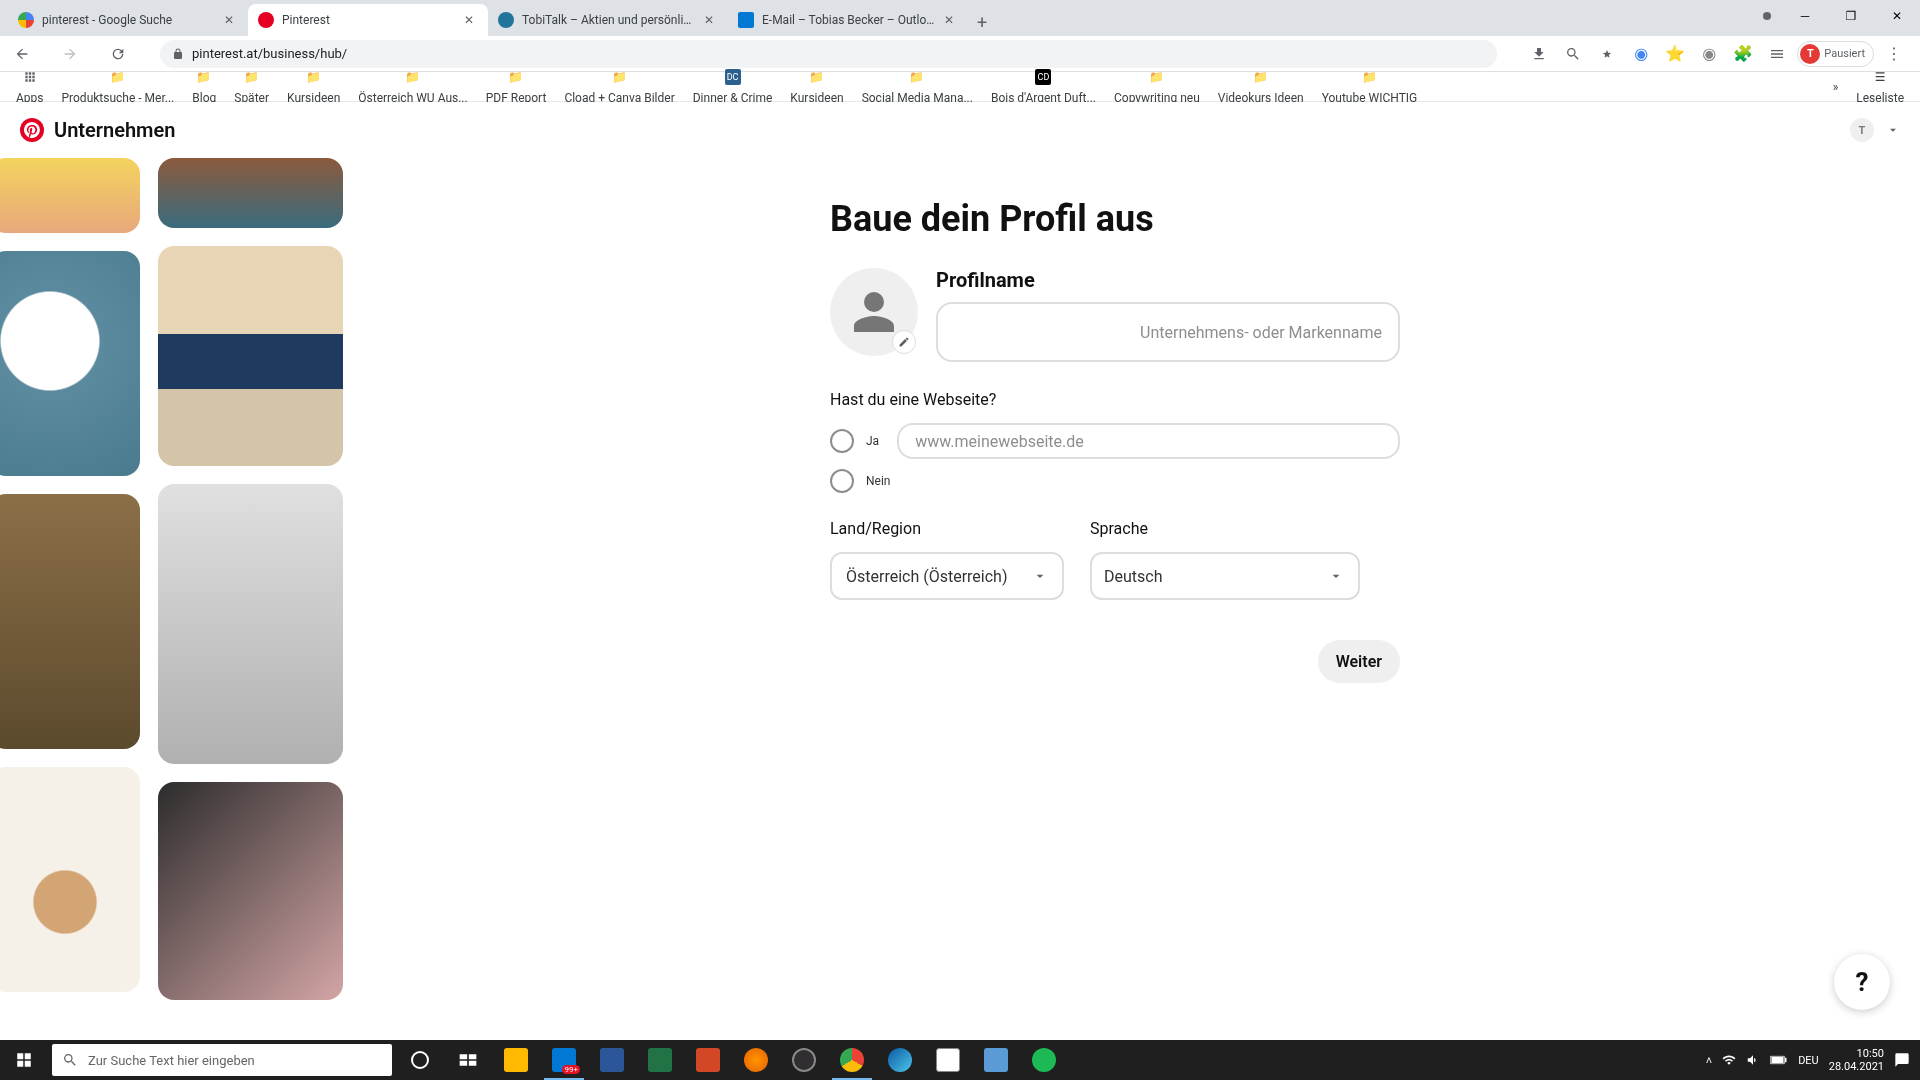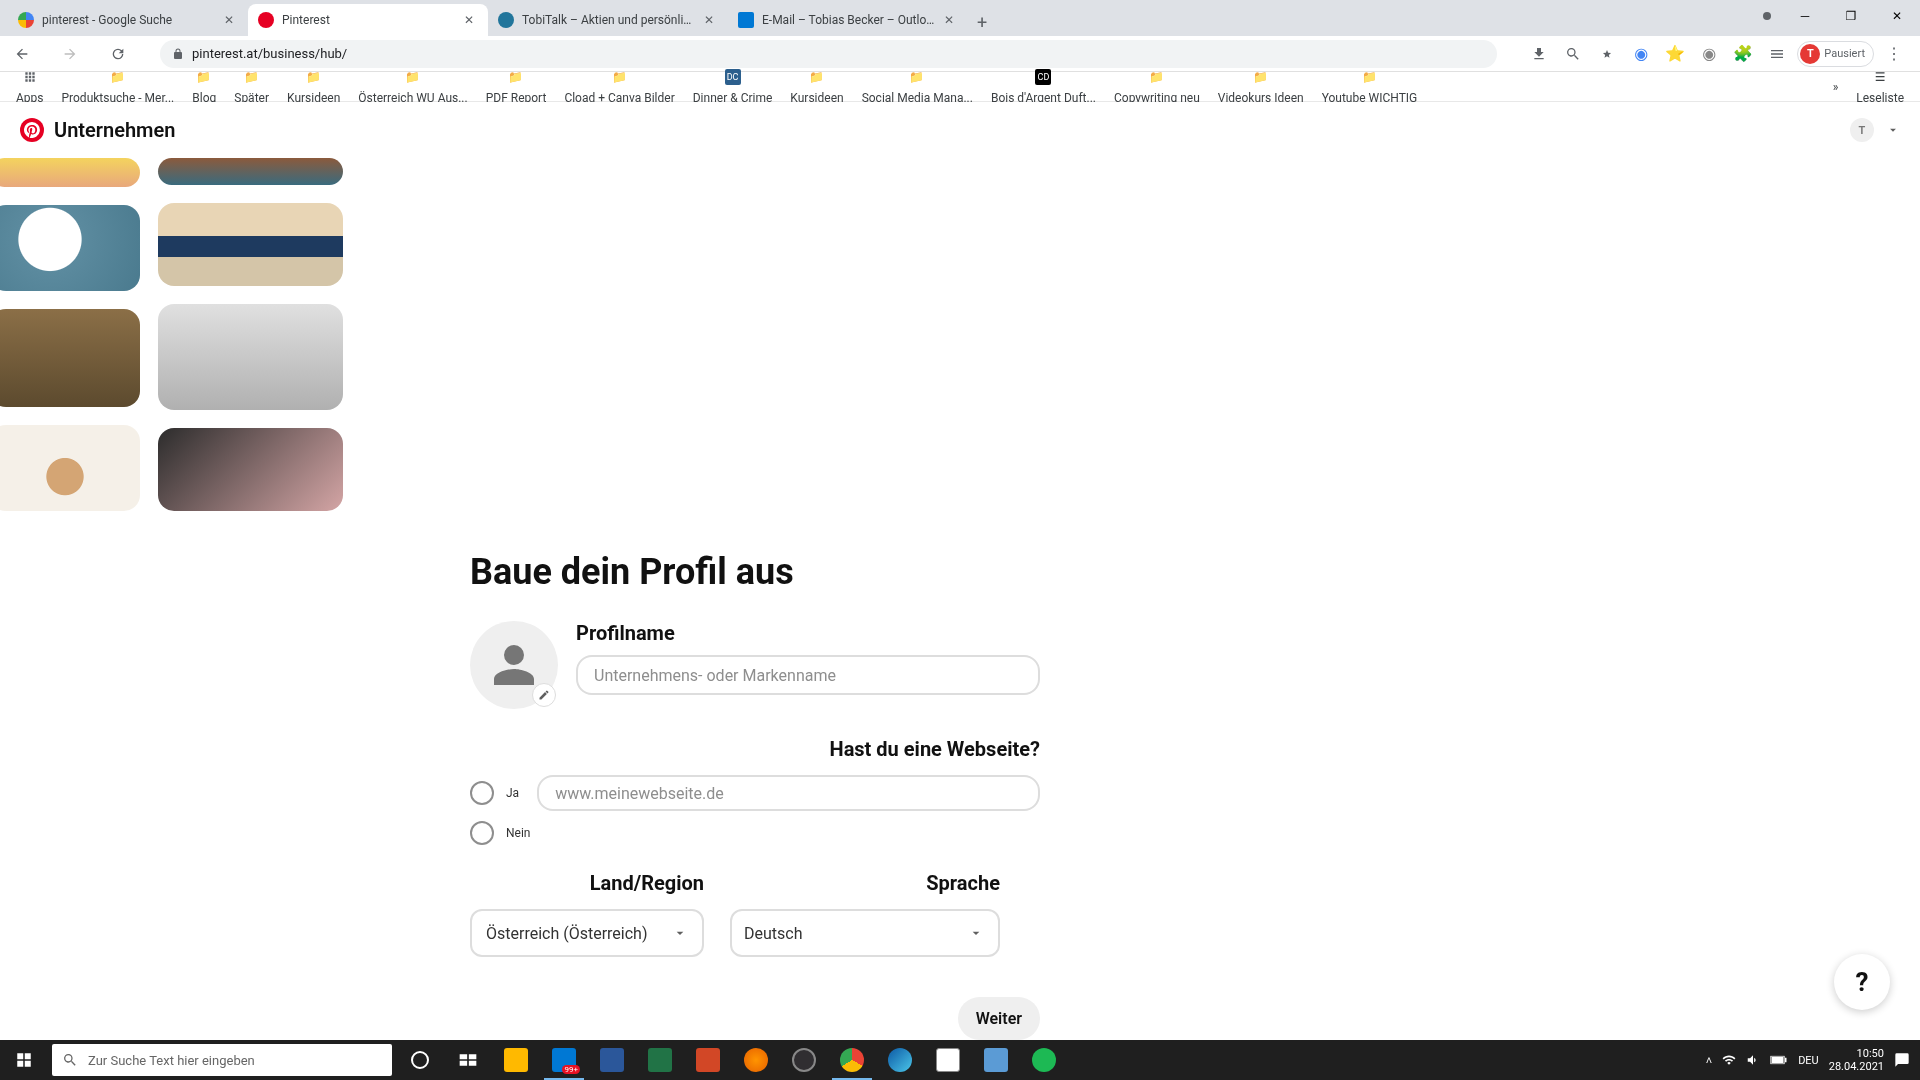--- a/index.html
+++ b/index.html
@@ -37,40 +37,40 @@
 
 .page { position: relative; height: calc(1080px - 36px - 36px - 30px - 40px); background: #fff; }
 .pinterest-header { height: 56px; display: flex; align-items: center; padding: 0 20px; }
 .pinterest-logo { width: 24px; height: 24px; border-radius: 50%; background: #e60023; display: flex; align-items: center; justify-content: center; margin-right: 10px; }
 .pinterest-logo svg { fill: #fff; }
 .pinterest-brand { font-size: 20px; font-weight: 600; color: #111; }
 .pinterest-header-right { margin-left: auto; display: flex; align-items: center; gap: 12px; }
 .header-avatar { width: 24px; height: 24px; border-radius: 50%; background: #efefef; color: #767676; display: flex; align-items: center; justify-content: center; font-size: 11px; font-weight: 600; }
 .header-chevron { color: #5f5f5f; cursor: pointer; }
 
-.content-area { display: flex; height: calc(100% - 56px); flex-direction: column; }
+.content-area { display: flex; height: calc(100% - 56px); }
 .image-column { width: 360px; padding-left: 0; display: flex; gap: 18px; overflow: hidden; }
 .img-col { display: flex; flex-direction: column; gap: 18px; }
 .img-col.col1 { width: 150px; margin-left: -10px; }
 .img-col.col2 { width: 185px; }
 .pin-img { width: 100%; border-radius: 16px; background: linear-gradient(135deg, #ddd, #bbb); }
 
 .form-area { flex: 1; padding: 40px 0 0 470px; }
 .form-inner { width: 570px; }
 .form-title { font-size: 36px; font-weight: 700; color: #111; margin-bottom: 28px; }
 .profile-row { display: flex; align-items: flex-start; gap: 18px; margin-bottom: 28px; }
 .avatar-upload { width: 88px; height: 88px; border-radius: 50%; background: #efefef; display: flex; align-items: center; justify-content: center; position: relative; cursor: pointer; }
 .avatar-upload svg { fill: #767676; }
 .avatar-edit-badge { position: absolute; bottom: 2px; right: 2px; width: 24px; height: 24px; border-radius: 50%; background: #fff; border: 1px solid #ddd; display: flex; align-items: center; justify-content: center; }
 .profile-name-group { flex: 1; }
 .field-label { font-size: 20px; font-weight: 700; color: #111; margin-bottom: 10px; }
-.text-input { width: 100%; height: 40px; border: 2px solid #ddd; border-radius: 16px; padding: 0 16px; font-size: 16px; color: #333; outline: none; }
+.text-input { width: 100%; height: 60px; border: 2px solid #ddd; border-radius: 16px; padding: 0 16px; font-size: 16px; color: #333; outline: none; text-align: right; }
 .text-input::placeholder { color: #8e8e8e; }
 
-.section-label { font-size: 20px; font-weight: 700; color: #111; margin-bottom: 14px; text-align: right; }
+.section-label { font-size: 16px; font-weight: 400; color: #111; margin-bottom: 14px; }
 .radio-row { display: flex; align-items: center; gap: 12px; margin-bottom: 10px; }
 .radio-circle { width: 24px; height: 24px; border: 2px solid #8e8e8e; border-radius: 50%; cursor: pointer; flex-shrink: 0; }
 .radio-label { font-size: 12px; color: #333; }
 .website-input { flex: 1; height: 36px; border: 2px solid #ddd; border-radius: 16px; padding: 4px 16px; font-size: 16px; margin-left: 6px; }
 .website-input::placeholder { color: #8e8e8e; }
 
 .select-row { display: flex; gap: 26px; margin-top: 26px; }
 .select-group { }
 .select-box { height: 48px; border: 2px solid #ddd; border-radius: 12px; padding: 0 14px; display: flex; align-items: center; justify-content: space-between; font-size: 16px; color: #333; cursor: pointer; gap: 12px; }
 .select-group.country .select-box { width: 234px; }

